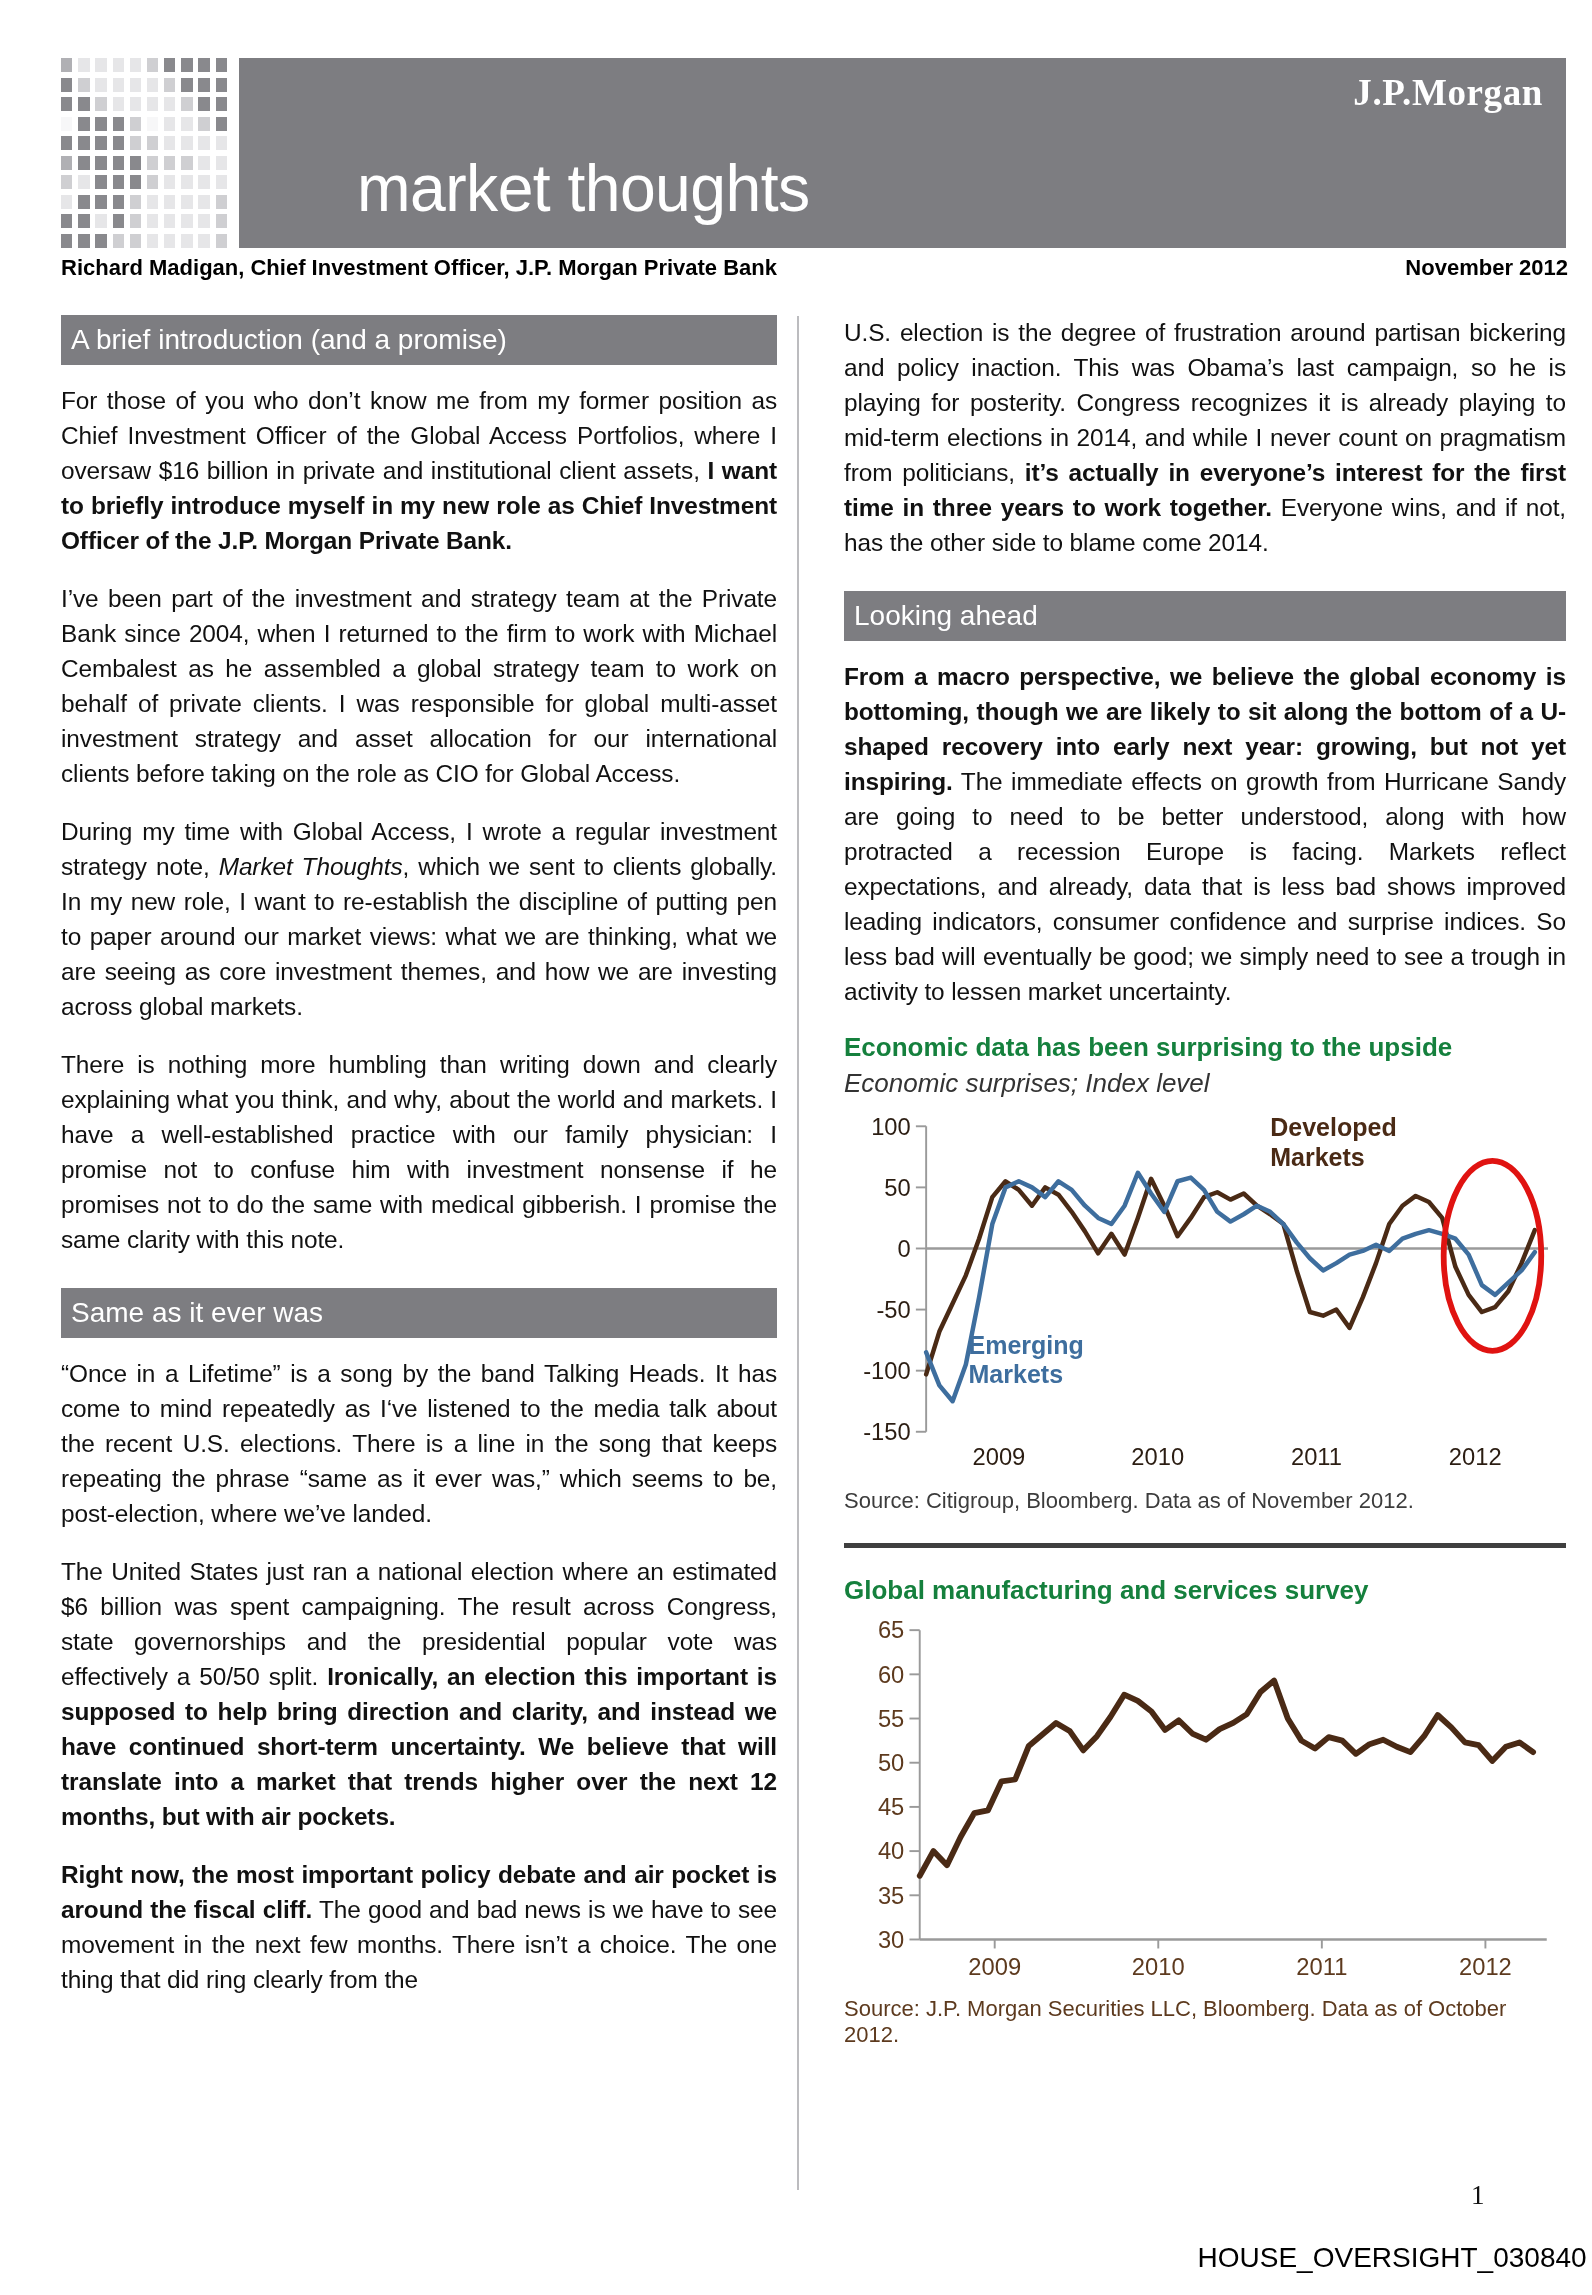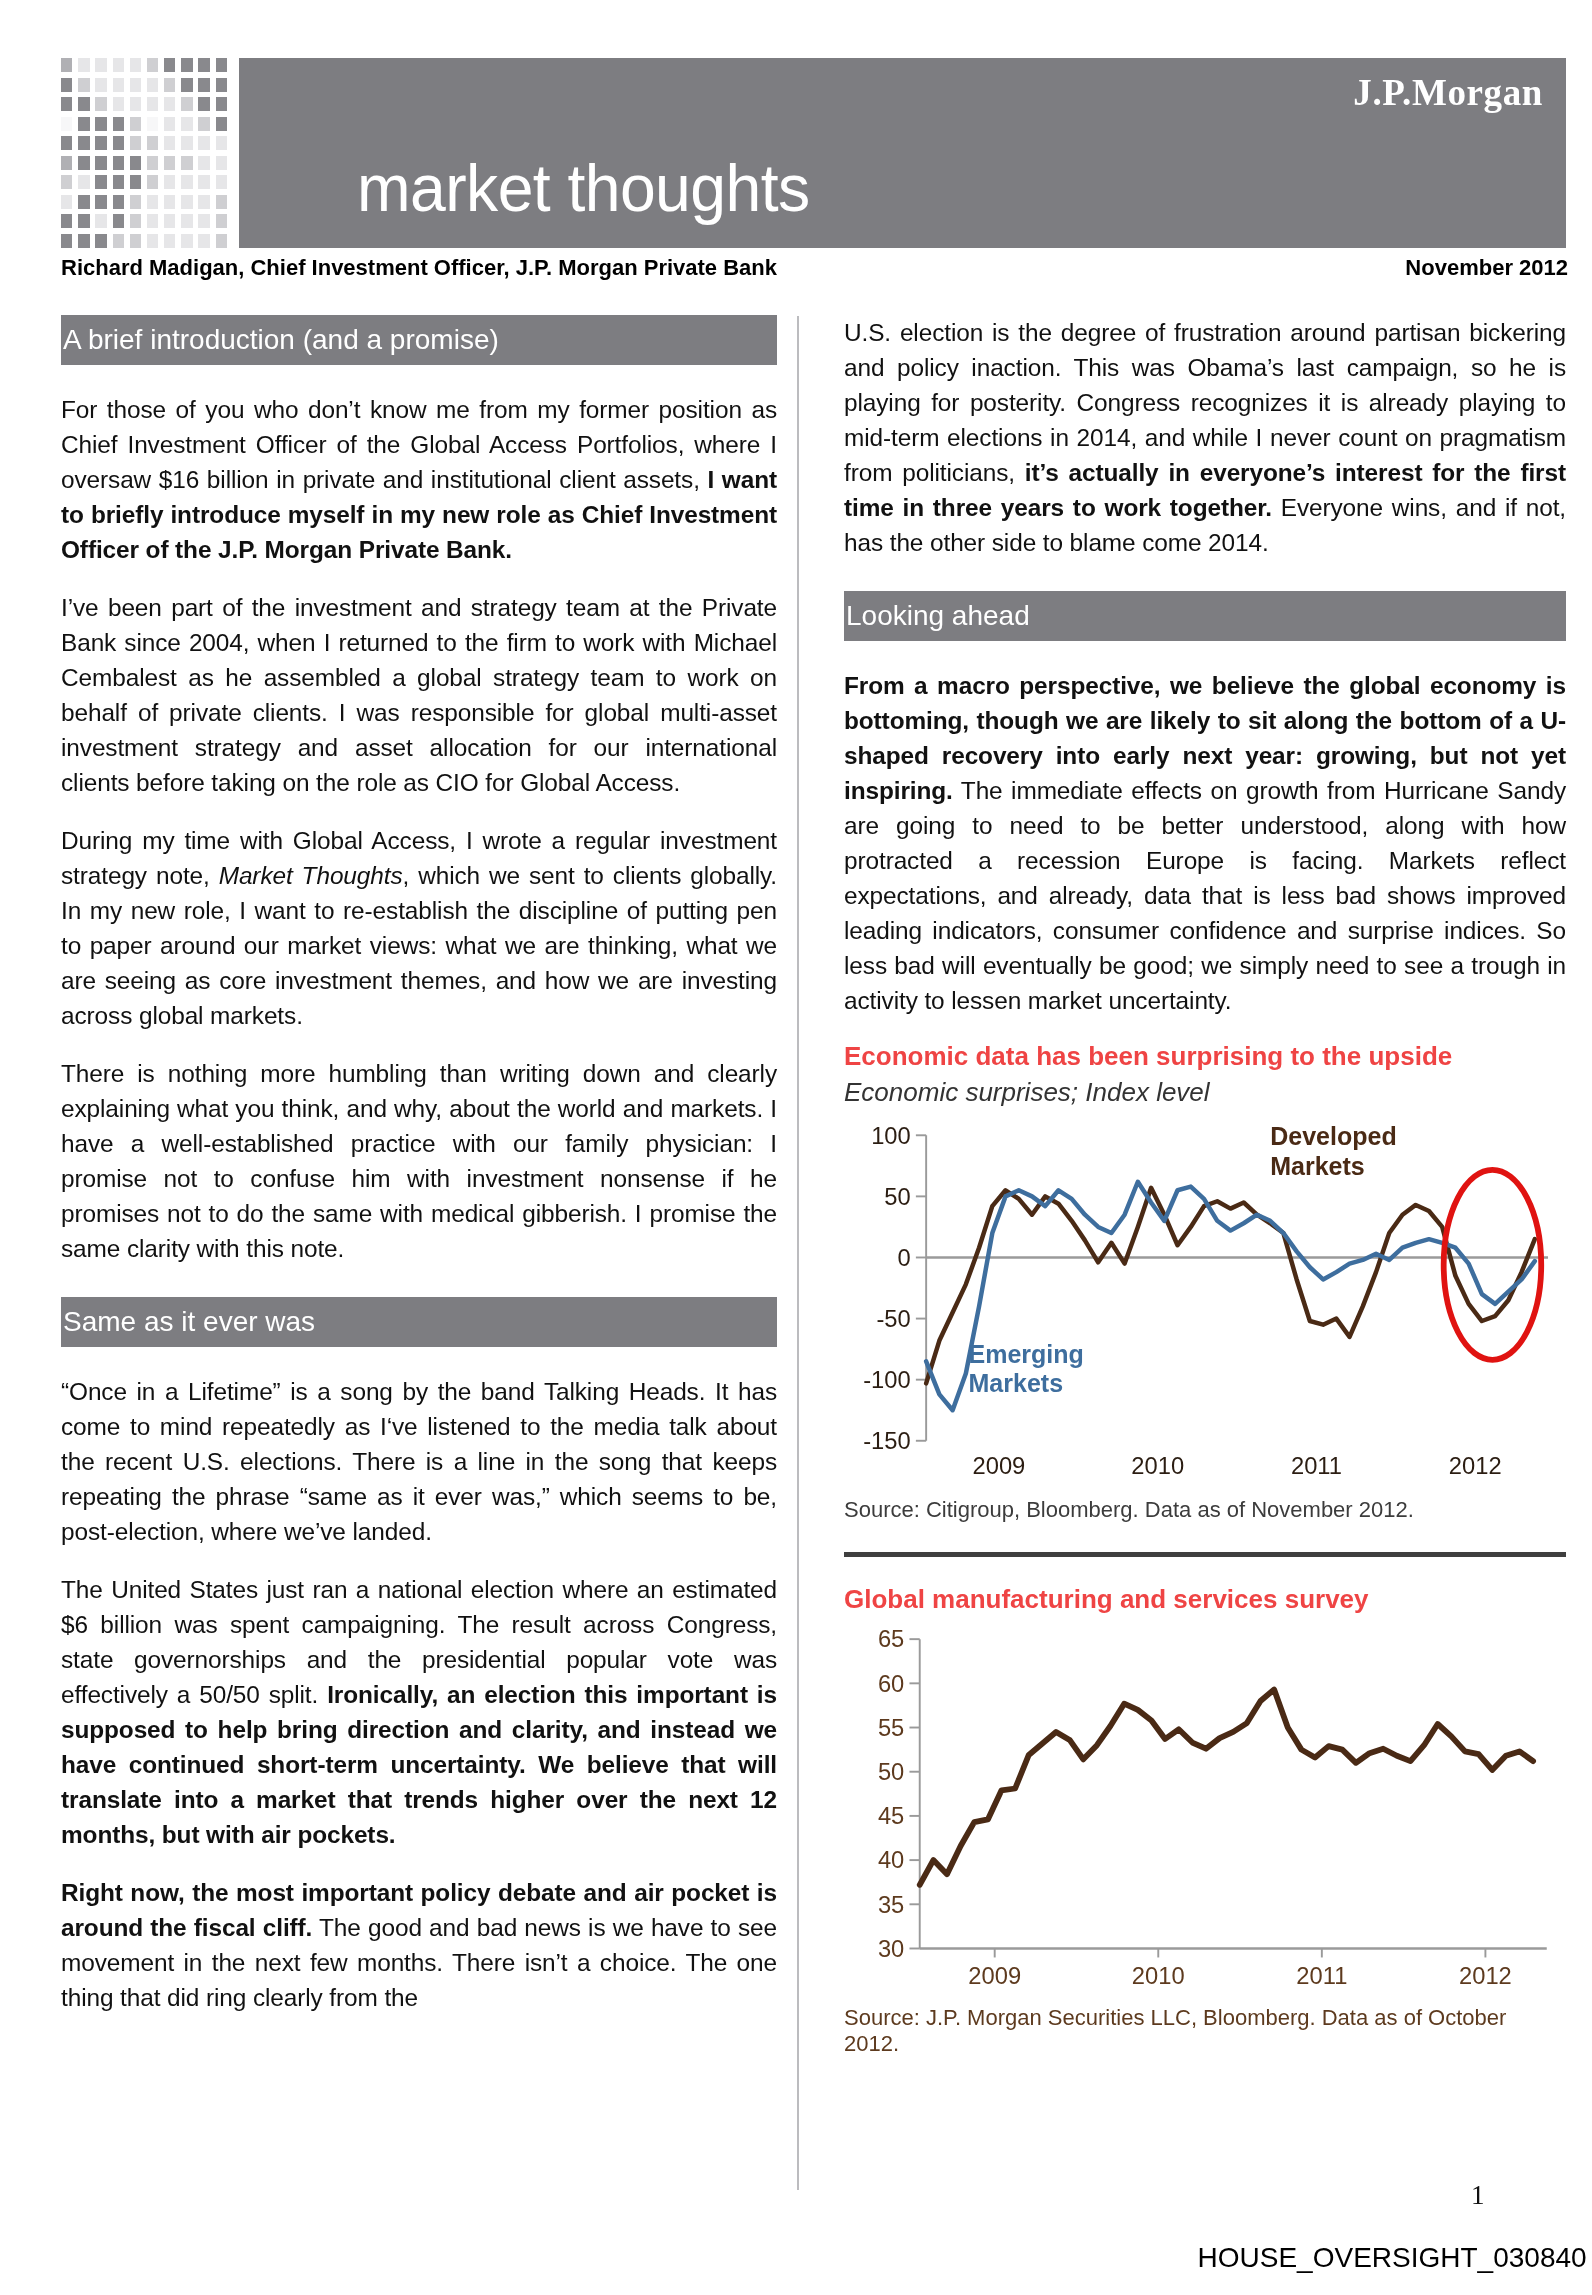--- a/index.html
+++ b/index.html
@@ -19,31 +19,31 @@
 
   .byline-row{position:absolute;left:61px;top:255px;width:1507px;display:flex;
     justify-content:space-between;font-size:22px;font-weight:bold;color:#000;}
 
   
   .col-left{position:absolute;left:61px;top:315px;width:716px;}
   .col-right{position:absolute;left:844px;top:315px;width:722px;}
   .vdiv{position:absolute;left:797px;top:316px;width:1.9px;height:1874px;background:#bcbcbf;}
 
   .secbar{height:50px;background:#7d7d81;color:#ffffff;font-size:28px;display:flex;
-    align-items:center;padding-left:2px;box-sizing:border-box;margin:0 0 27px 0;}
+    align-items:center;padding-left:10px;box-sizing:border-box;margin:0 0 18px 0;}
   .secbar.later{margin-top:31px;}
 
   .body-p{font-size:24.4px;line-height:35px;text-align:justify;margin:0 0 23px 0;
     color:#111;letter-spacing:-0.1px;}
   .body-p .b{font-weight:bold;}
   .body-p .i{font-style:italic;}
 
   
   .chart-block{margin-top:11.6px;}
-  .chart-title{font-size:26px;font-weight:bold;color:#ef4444;margin:0 0 5.1px 0;}
+  .chart-title{font-size:26px;font-weight:bold;color:#15803d;margin:0 0 5.1px 0;}
   .chart-sub{font-size:26px;color:#333;margin:0 0 3.9px 0;font-style:italic;}
   .chart-sub.brown{color:#5d3a1e;}
   .chart-src{font-size:22px;color:#3c3c3c;margin:3.9px 0 0 0;}
   .chart-src.brown{color:#5d3a1e;}
   .rule{height:5.1px;background:#3f3f3f;margin:29.5px 0 27px 0;width:722px;}
 
   .pagenum{position:absolute;top:2180px;left:1471px;font-family:"Liberation Serif",serif;
     font-size:27px;color:#111;}
   .docid{position:absolute;top:2242px;right:6.4px;font-size:28px;color:#000;}
 </style>

